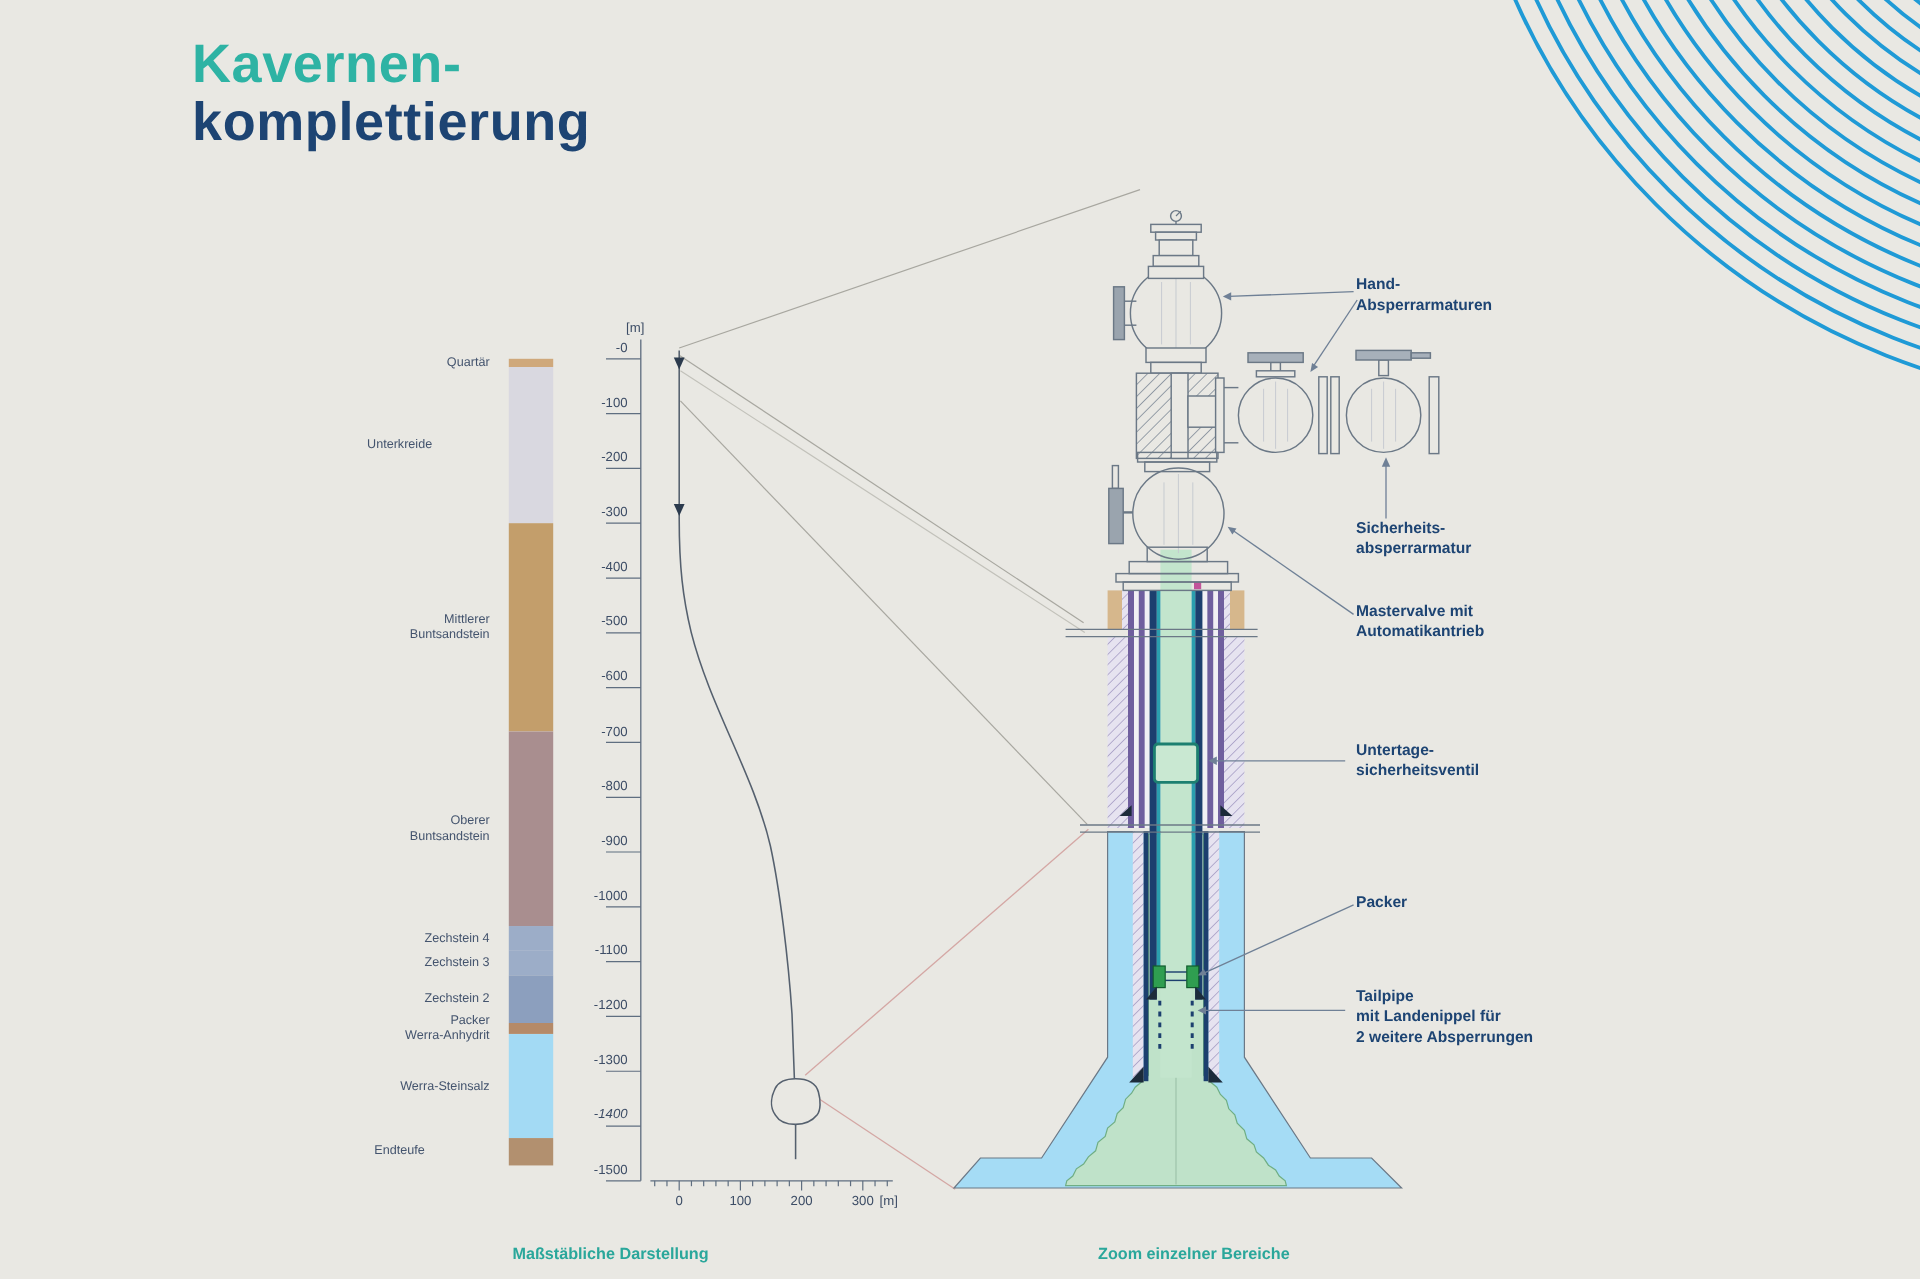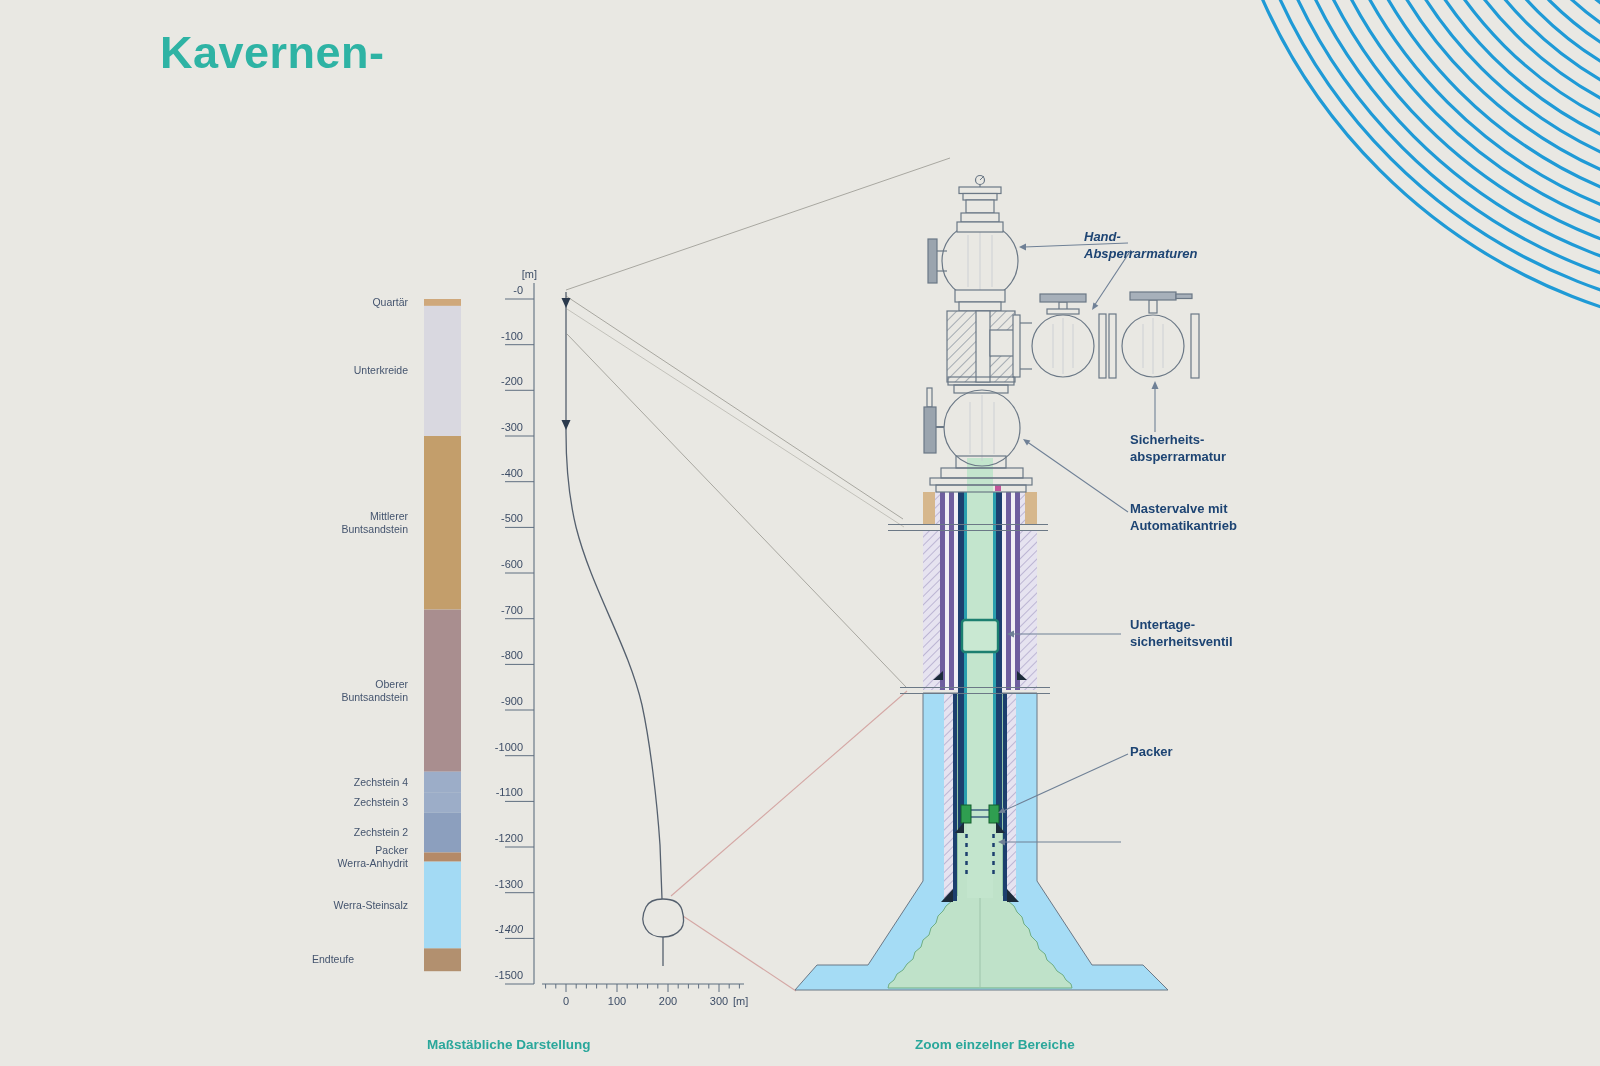--- a/index.html
+++ b/index.html
@@ -258,29 +258,30 @@
         <path d="M1007,634 L1014,630.5 L1014,637.5 Z" fill="#6f8096" stroke="none"></path>
         <path d="M1128,754 L1001,812"></path>
         <path d="M998,813 L1003.2,807.4 L1005.6,812.8 Z" fill="#6f8096" stroke="none"></path>
         <path d="M1121,842 L1003,842"></path>
         <path d="M998,842 L1005,838.5 L1005,845.5 Z" fill="#6f8096" stroke="none"></path>
       </g>
     </g>
   </svg>
 
   <div class="abs title-line" style="left:160px;top:28px;color:#2eb3a4;">Kavernen-</div>
+  <div class="abs title-line" style="left:160px;top:77px;color:#1d4473;">komplettierung</div>
 
   <div class="abs unit-label" style="left:471px;top:268px;width:66px;text-align:right;">[m]</div>
   <div class="abs unit-label" style="left:733px;top:995px;">[m]</div>
 
   <div id="stratLabels">
       <div class="abs strat-label" style="left:258px;top:295.9px;">
         <div>Quartär</div>
       </div>
-      <div class="abs strat-label" style="left:258px;top:364.4px;">
+      <div class="abs strat-label" style="left:258px;top:364.4px;text-align:center;">
         <div>Unterkreide</div>
       </div>
       <div class="abs strat-label" style="left:258px;top:509.8px;">
         <div>Mittlerer</div>
         <div>Buntsandstein</div>
       </div>
       <div class="abs strat-label" style="left:258px;top:677.6px;">
         <div>Oberer</div>
         <div>Buntsandstein</div>
       </div>
@@ -320,35 +321,40 @@
       <div class="abs tick-label" style="left:457px;top:832.0px;">-1200</div>
       <div class="abs tick-label" style="left:457px;top:877.7px;">-1300</div>
       <div class="abs tick-label" style="left:457px;top:923.4px;font-style:italic;">-1400</div>
       <div class="abs tick-label" style="left:457px;top:969.0px;">-1500</div>
       <div class="abs xtick-label" style="left:544.0px;top:995px;">0</div>
       <div class="abs xtick-label" style="left:595.0px;top:995px;">100</div>
       <div class="abs xtick-label" style="left:646.0px;top:995px;">200</div>
       <div class="abs xtick-label" style="left:697.0px;top:995px;">300</div>
     </div>
 
-  <div class="abs comp-label" style="left:1084px;top:228px;font-style:italic;">
+  <div class="abs comp-label" style="left:1130px;top:228px;">
     <div>Hand-</div>
     <div>Absperrarmaturen</div>
   </div>
   <div class="abs comp-label" style="left:1130px;top:431px;">
     <div>Sicherheits-</div>
     <div>absperrarmatur</div>
   </div>
   <div class="abs comp-label" style="left:1130px;top:500px;">
     <div>Mastervalve mit</div>
     <div>Automatikantrieb</div>
   </div>
   <div class="abs comp-label" style="left:1130px;top:616px;">
     <div>Untertage-</div>
     <div>sicherheitsventil</div>
   </div>
   <div class="abs comp-label" style="left:1130px;top:743px;text-align:center;">
     <div>Packer</div>
   </div>
+  <div class="abs comp-label" style="left:1130px;top:821px;">
+    <div>Tailpipe</div>
+    <div>mit Landenippel für</div>
+    <div>2 weitere Absperrungen</div>
+  </div>
 
   <div class="abs caption" style="left:427px;top:1037px;">Maßstäbliche Darstellung</div>
   <div class="abs caption" style="left:915px;top:1037px;">Zoom einzelner Bereiche</div>
 </div>
 
 </body></html>

